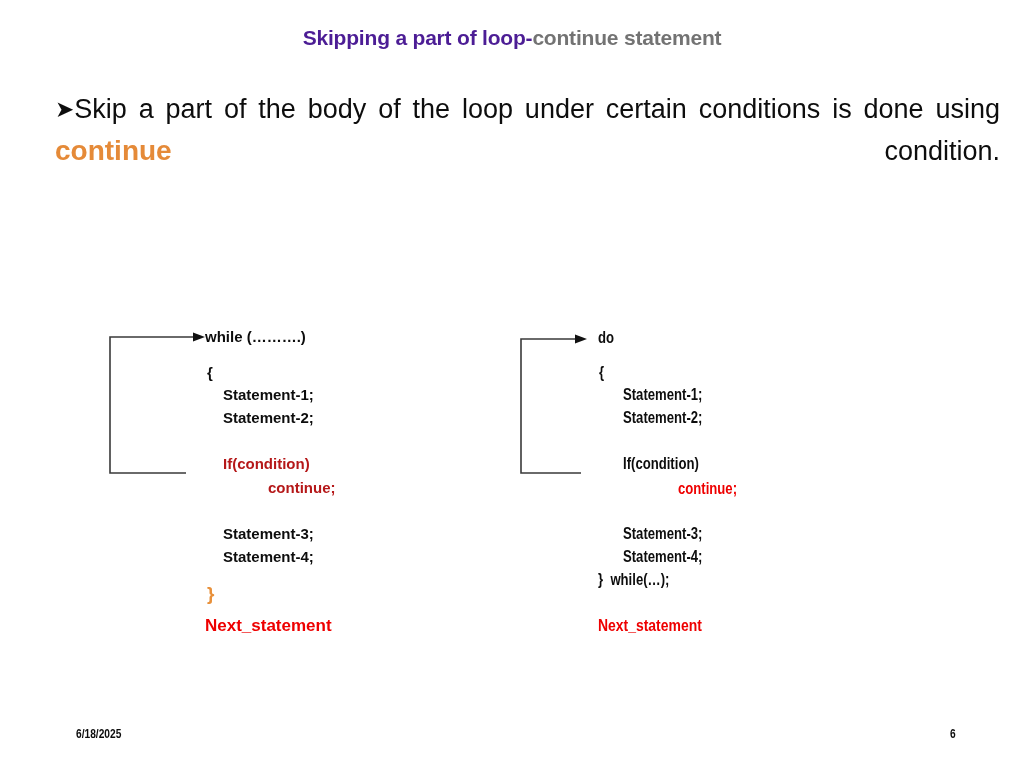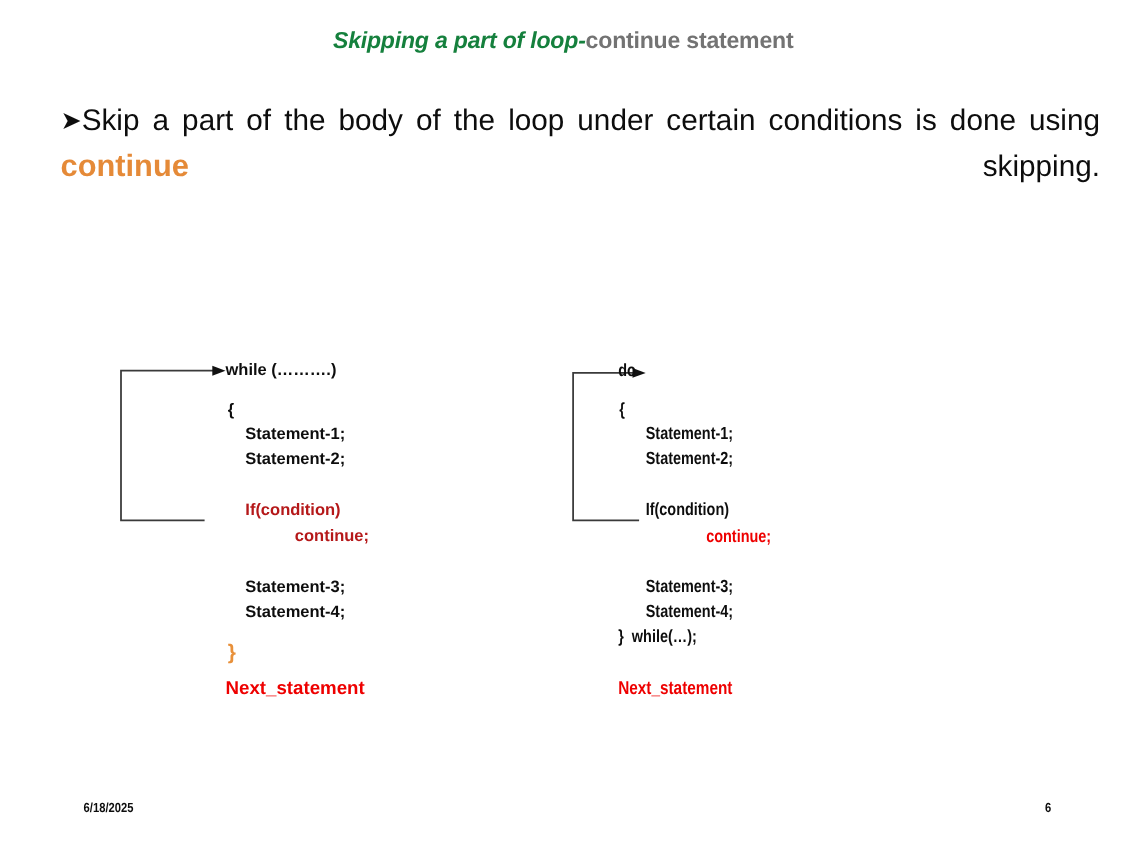--- a/index.html
+++ b/index.html
@@ -25,21 +25,21 @@
     position: absolute;
     top: 26px;
     left: 0;
     width: 1024px;
     text-align: center;
     font-size: 21px;
     font-weight: bold;
     letter-spacing: -0.2px;
     white-space: nowrap;
   }
-  .title .t-black { color: #15803d; font-style: italic; }
+  .title .t-black { color: #4c1d95; }
   .title .t-red   { color: #737373; }
 
   
   .bullet {
     position: absolute;
     left: 55px;
     width: 945px;
     font-size: 27px;
     line-height: 42px;
     color: #0d0d0d;
@@ -124,21 +124,21 @@
   .footer-page { right: 68px; transform-origin: right center; }
 </style>
 </head>
 <body>
 
 <div class="slide">
 
   <div class="title"><span class="t-black">Skipping a part of loop-</span><span class="t-red">continue statement</span></div>
 
   <div class="bullet bullet-1">
-    <span class="arrow-marker">➤</span><span class="b-body">Skip a part of the body of the loop under certain conditions is done using </span><span class="kw">continue</span><span class="b-body"> skipping.</span>
+    <span class="arrow-marker">➤</span><span class="b-body">Skip a part of the body of the loop under certain conditions is done using </span><span class="kw">continue</span><span class="b-body"> condition.</span>
     <span class="justify-fill"></span>
   </div>
 
 
   <div class="loop-bracket" style="left:108px; top:331px;">
     <svg width="100" height="148" viewBox="0 0 100 148">
       <path d="M 88 6 L 2 6 L 2 142 L 78 142" fill="none" stroke="#3a3a3a" stroke-width="1.6"></path>
       <polygon points="97,6 85,1.5 85,10.5" fill="#111111"></polygon>
     </svg>
   </div>
@@ -156,21 +156,21 @@
     <div class="code-line c-red-br" style="left:0px; top:288px; font-size:17px;">Next_statement</div>
   </div>
 
   <div class="loop-bracket" style="left:519px; top:333px;">
     <svg width="100" height="146" viewBox="0 0 100 146">
       <path d="M 58 6 L 2 6 L 2 140 L 62 140" fill="none" stroke="#3a3a3a" stroke-width="1.6"></path>
       <polygon points="68,6 56,1.5 56,10.5" fill="#111111"></polygon>
     </svg>
   </div>
 
-  <div class="code-block block-dowhile" style="left:562px; top:329px; width:320px; height:320px;text-align:right;">
+  <div class="code-block block-dowhile" style="left:598px; top:329px; width:320px; height:320px;text-align:right;">
     <div class="code-line" style="left:0px;  top:0px;">do</div>
     <div class="code-line" style="left:1px;  top:35px;">{</div>
     <div class="code-line" style="left:25px; top:57px;">Statement-1;</div>
     <div class="code-line" style="left:25px; top:80px;">Statement-2;</div>
     <div class="code-line" style="left:25px; top:126px;">If(condition)</div>
     <div class="code-line c-red-br" style="left:80px; top:151px;">continue;</div>
     <div class="code-line" style="left:25px; top:196px;">Statement-3;</div>
     <div class="code-line" style="left:25px; top:219px;">Statement-4;</div>
     <div class="code-line" style="left:0px;  top:242px;">}  while(…);</div>
     <div class="code-line c-red-br" style="left:0px; top:287px; font-size:17px;">Next_statement</div>

